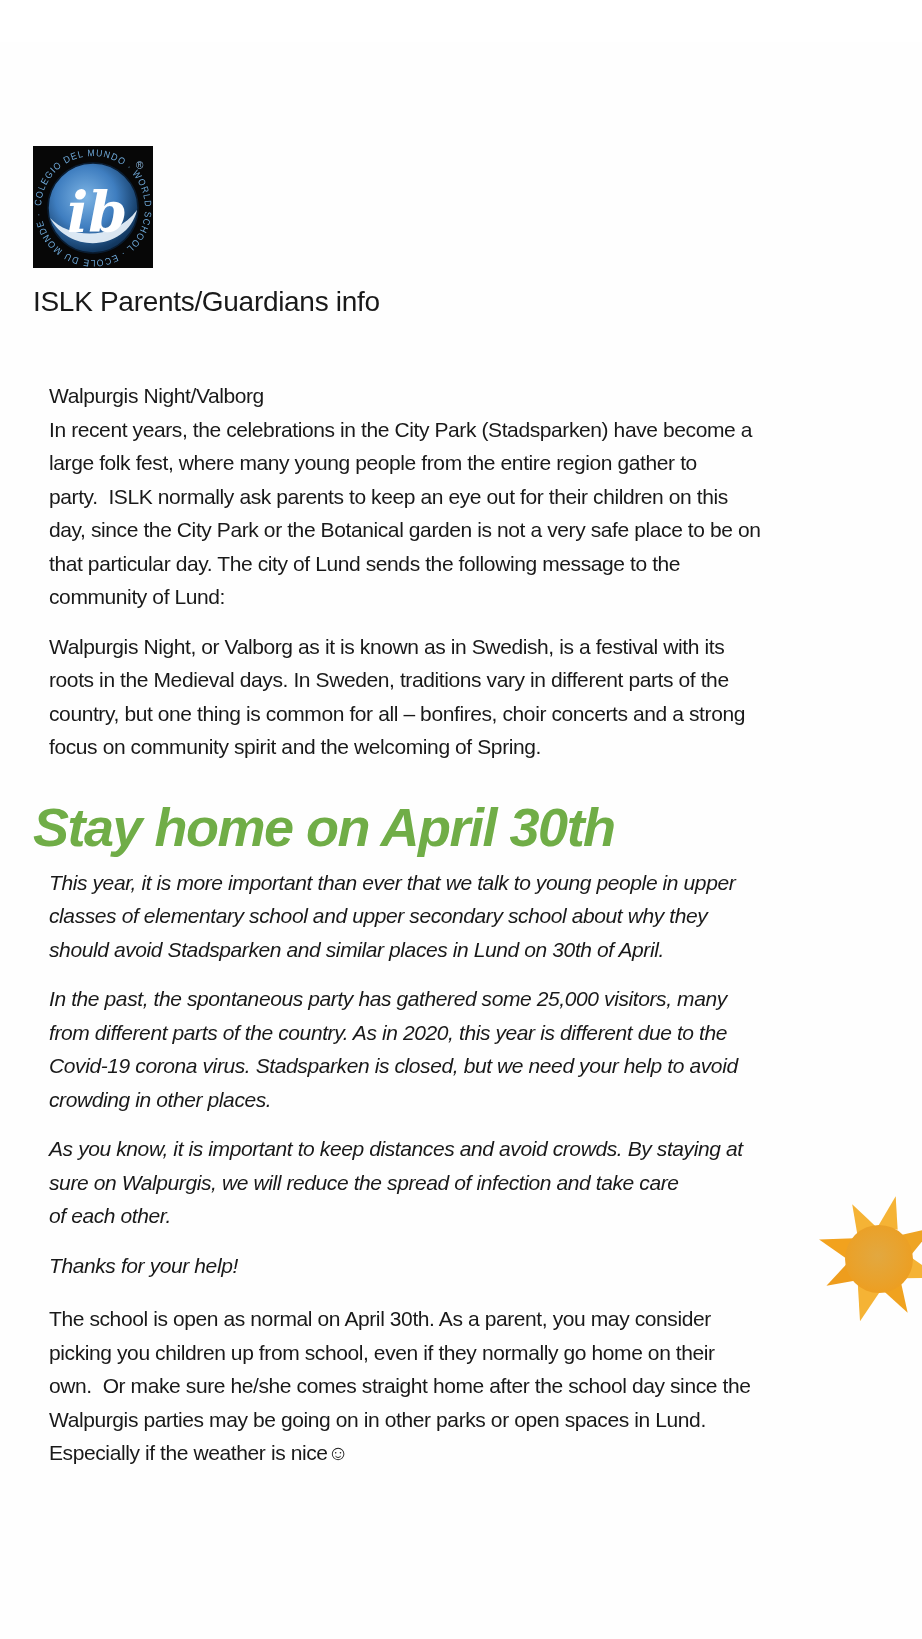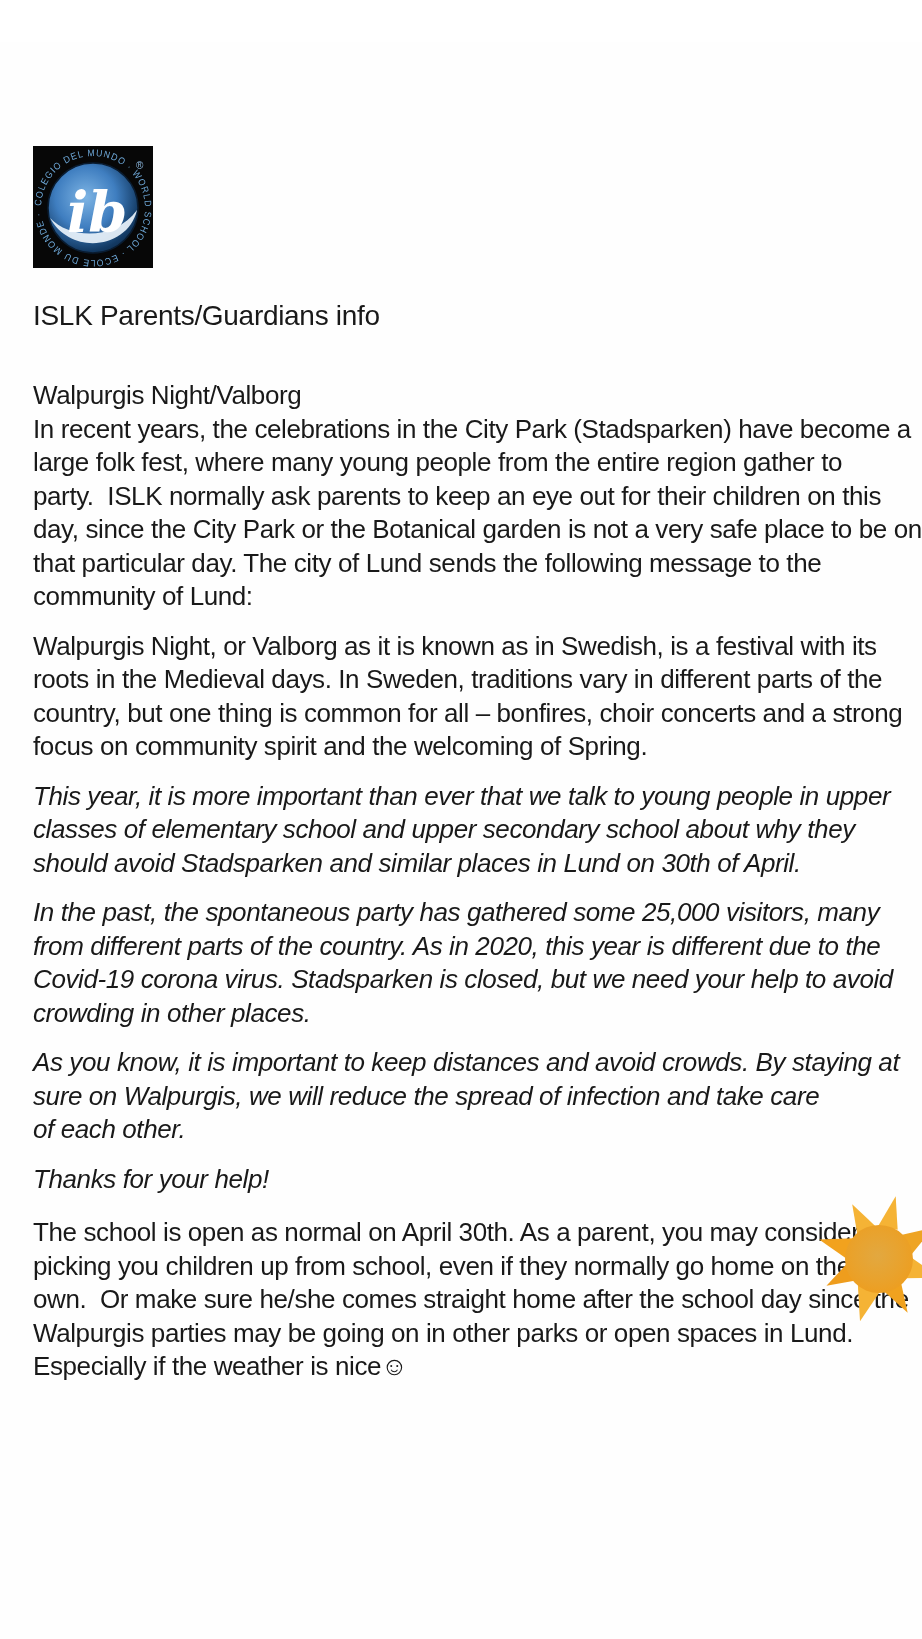--- a/index.html
+++ b/index.html
@@ -9,31 +9,31 @@
     overflow:hidden;
     position:relative;
     font-family:"Liberation Sans",sans-serif;
     color:#191919;
   }
   .doc-page{position:absolute;inset:0;background:#fefefe;border-top:42px solid #ffffff;}
   .logo-wrap{
     position:absolute;top:104px;left:33px;width:120px;height:122px;
   }
   .page-title{
-    position:absolute;top:257px;left:33px;
+    position:absolute;top:243px;left:33px;
     font-size:28px;font-weight:400;line-height:34px;margin:0;
     letter-spacing:-0.3px;
     white-space:pre;
   }
   .column{
     position:absolute;top:337px;left:33px;width:880px;
   }
   .column p{
-    margin:0 0 16px 0;
-    font-size:26px;
+    margin:0 0 16px 16px;
+    font-size:21px;
     line-height:33.5px;
     letter-spacing:-0.4px;
     white-space:pre;
   }
   .heading-line{margin-bottom:0 !important;}
   .ital{font-style:italic;}
   .bold-ital{font-style:italic;font-weight:bold;margin-bottom:22px !important;}
   .thanks{margin-bottom:20px !important;}
   .banner{
     margin:32px 0 8px 0;
@@ -85,20 +85,21 @@
 large folk fest, where many young people from the entire region gather to
 party.  ISLK normally ask parents to keep an eye out for their children on this
 day, since the City Park or the Botanical garden is not a very safe place to be on
 that particular day. The city of Lund sends the following message to the
 community of Lund:</p>
     <p>Walpurgis Night, or Valborg as it is known as in Swedish, is a festival with its
 roots in the Medieval days. In Sweden, traditions vary in different parts of the
 country, but one thing is common for all – bonfires, choir concerts and a strong
 focus on community spirit and the welcoming of Spring.</p>
 
+    <h2 class="banner">Stay home on April 30th</h2>
 
     <p class="ital">This year, it is more important than ever that we talk to young people in upper
 classes of elementary school and upper secondary school about why they
 should avoid Stadsparken and similar places in Lund on 30th of April.</p>
     <p class="ital">In the past, the spontaneous party has gathered some 25,000 visitors, many
 from different parts of the country. As in 2020, this year is different due to the
 Covid-19 corona virus. Stadsparken is closed, but we need your help to avoid
 crowding in other places.</p>
     <p class="ital">As you know, it is important to keep distances and avoid crowds. By staying at
 sure on Walpurgis, we will reduce the spread of infection and take care

